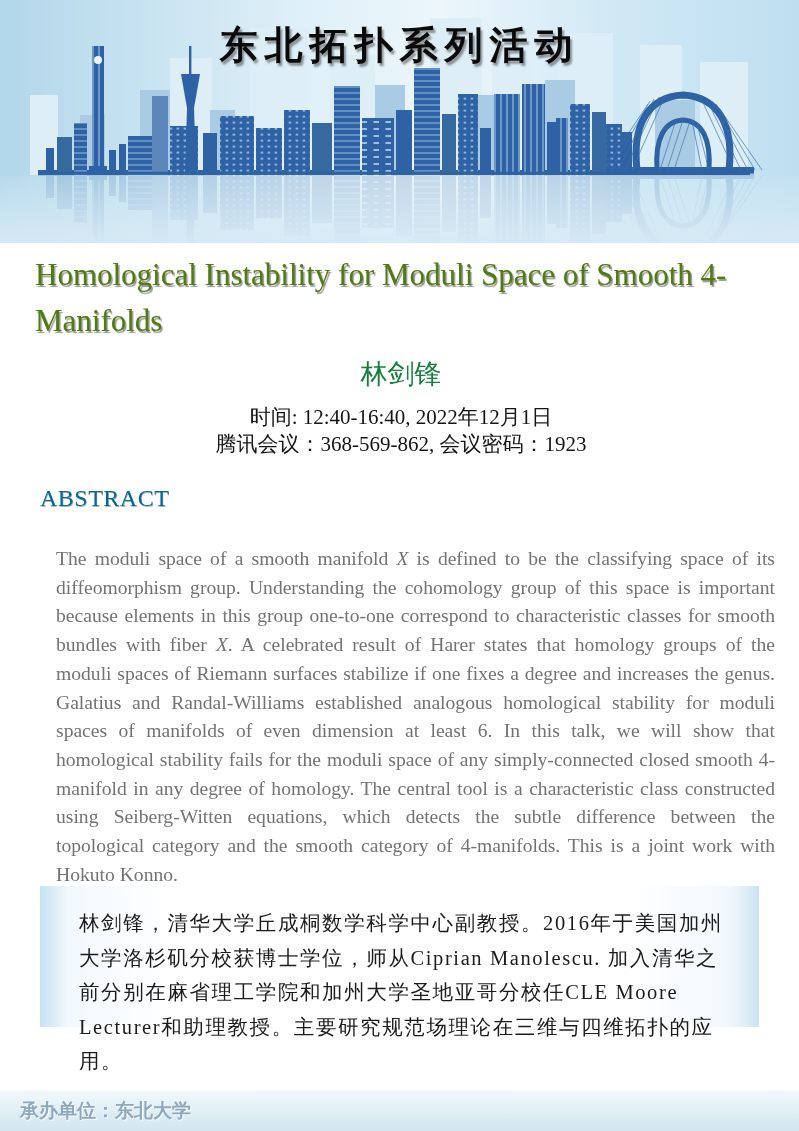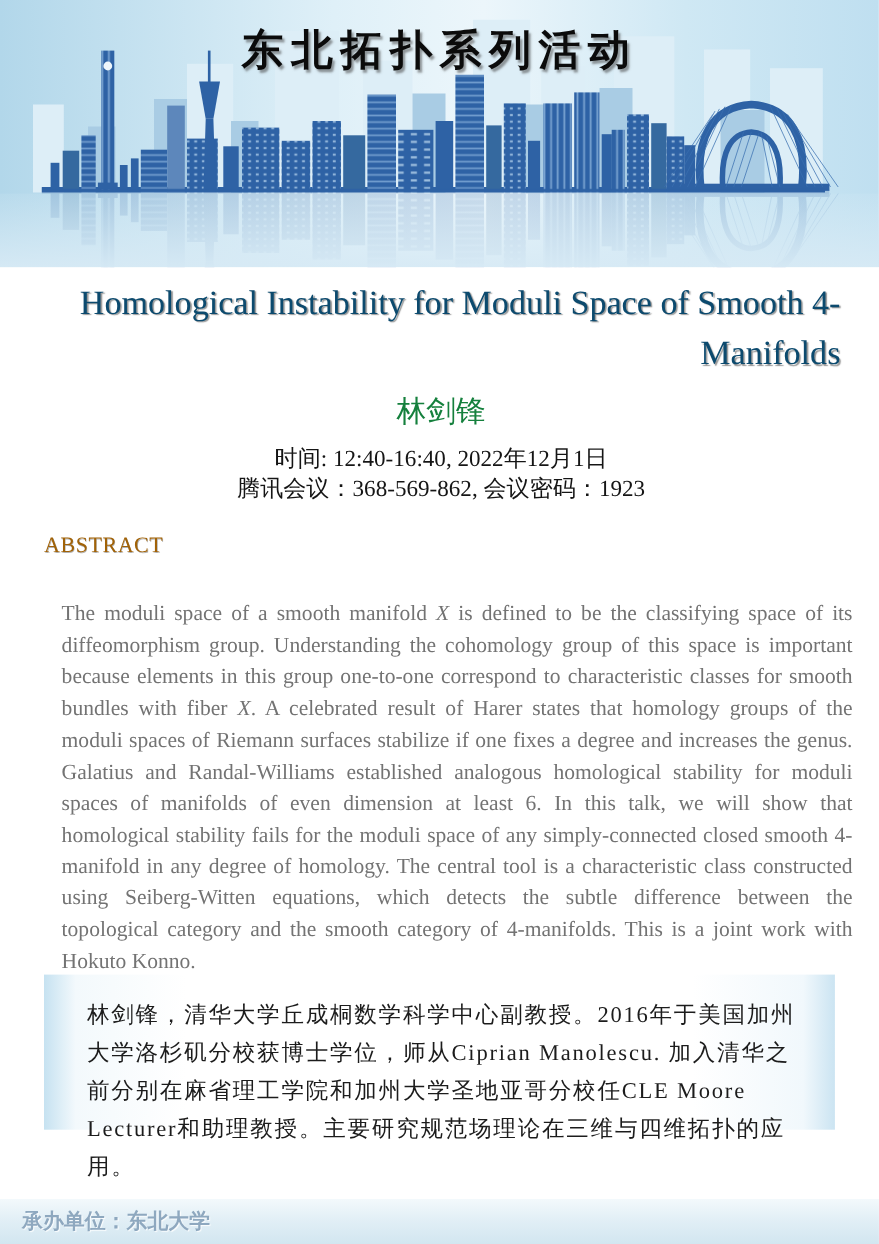--- a/index.html
+++ b/index.html
@@ -15,34 +15,34 @@
     position:absolute;top:20px;left:0;width:100%;
     text-align:center;
     font-family:"Liberation Sans","DejaVu Sans",sans-serif;
     font-weight:900;font-size:38px;letter-spacing:7px;color:#0b0b0b;
     text-shadow:2px 3px 2px rgba(70,70,70,0.55);
     white-space:nowrap;
   }
   
   .talk-title{
     position:absolute;top:252px;left:35px;width:729px;margin:0;
-    text-align:right;font-weight:400;font-size:31px;line-height:46px;
-    color:#0c4a6e;text-shadow:1.4px 1.6px 1px rgba(45,45,45,0.5);
+    text-align:left;font-weight:400;font-size:31px;line-height:46px;
+    color:#4d7c0f;text-shadow:1.4px 1.6px 1px rgba(45,45,45,0.5);
   }
   .speaker{
     position:absolute;top:356px;left:0;width:100%;
     text-align:center;font-size:27px;color:#15803d;
   }
   .info{
     position:absolute;top:404px;left:0;width:100%;
     text-align:center;font-size:21px;line-height:26.5px;color:#151515;
   }
   .abstract-heading{
     position:absolute;top:485px;left:40px;margin:0;
-    font-weight:400;font-size:20px;letter-spacing:0.5px;color:#a16207;
+    font-weight:400;font-size:24px;letter-spacing:0.5px;color:#0369a1;
     text-shadow:0.6px 0.6px 0.5px rgba(60,60,60,0.4);
   }
   .abstract-text{
     position:absolute;top:529px;left:40px;width:719px;margin:16px;
     font-size:19.6px;line-height:28.7px;text-align:justify;color:#737373;
   }
   .abstract-text em{font-style:italic;}
   
   .bio-box{
     position:absolute;top:886px;left:40px;width:719px;height:141px;

